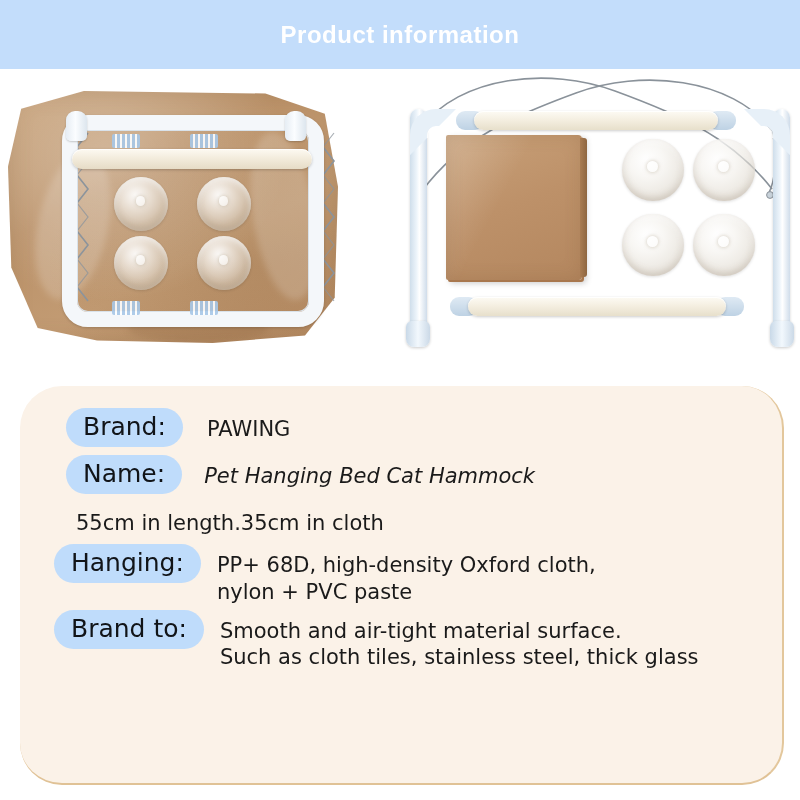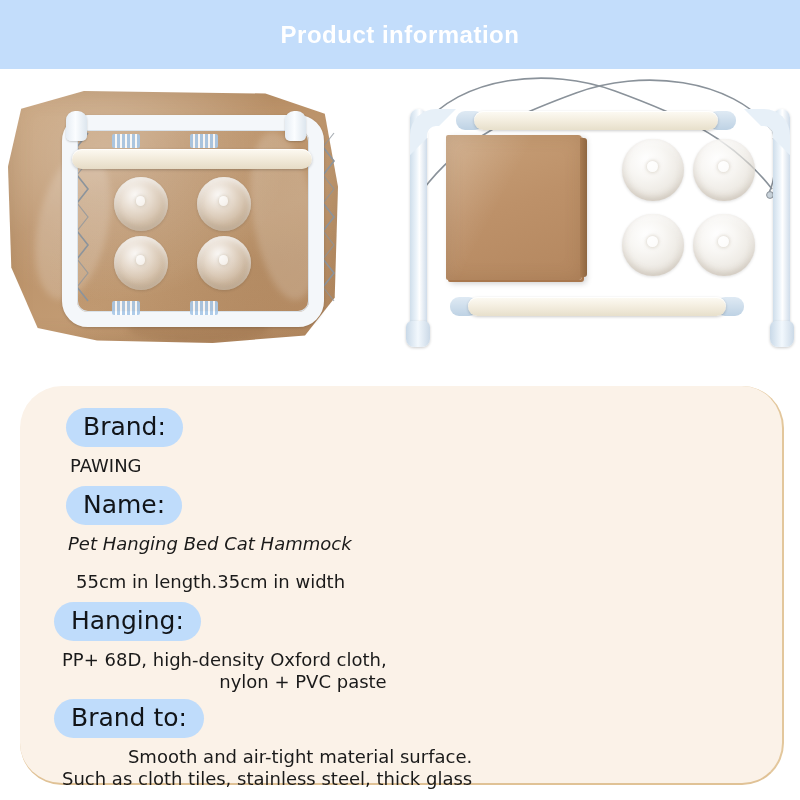--- a/index.html
+++ b/index.html
@@ -223,48 +223,46 @@
     border-radius: 42px;
     border-right: 2px solid #e3c79c;
     border-bottom: 2px solid #e0c296;
     padding: 22px 26px 14px 26px;
   }
   .spec-list { display: flex; flex-direction: column; }
   .spec-row {
     display: flex;
     align-items: flex-start;
     margin-bottom: 8px;
-    flex-direction: column;
   }
   .spec-row.tall { margin-bottom: 5px; }
   .pill-col {
     flex: 0 0 auto;
     display: flex;
     justify-content: flex-start;
     min-width: 0;
   }
   .pill {
     display: inline-block;
     background: #bfdcfb;
     color: #111418;
     border-radius: 999px;
     padding: 5px 17px 6px 17px;
     font-size: 25px;
     line-height: 1.12;
     white-space: nowrap;
     font-family: "DejaVu Sans", sans-serif;
   }
   .spec-value {
-    font-size: 18px;
+    font-size: 21px;
     color: #1a1a1a;
     line-height: 1.25;
     padding-top: 8px;
     white-space: pre-line;
     font-family: "DejaVu Sans", sans-serif;
-    text-align: right;
   }
   .r-brand .pill   { margin-left: 20px; }
   .r-brand .spec-value  { margin-left: 24px; }
   .r-name  .pill   { margin-left: 20px; }
   .r-name  .spec-value   { margin-left: 22px; font-style: italic; }
   .r-size  .pill   { margin-left: 32px; }
   .r-size  .spec-value   { margin-left: 30px; }
   .r-load  .pill   { margin-left: 8px; }
   .r-load  .spec-value   { margin-left: 28px; }
   .r-material .pill{ margin-left: 8px; }
@@ -360,21 +358,21 @@
     </div>
 
     <div class="spec-row r-name">
       <div class="pill-col">
         <span class="pill">Name:</span>
       </div>
       <div class="spec-value">Pet Hanging Bed Cat Hammock</div>
     </div>
 
     <div class="spec-row r-size">
-      <div class="spec-value">55cm in length.35cm in width</div>
+      <div class="spec-value">55cm in length.35cm in cloth</div>
     </div>
 
 
     <div class="spec-row r-material tall">
       <div class="pill-col">
         <span class="pill">Hanging:</span>
       </div>
       <div class="spec-value">PP+ 68D, high-density Oxford cloth,
 nylon + PVC paste</div>
     </div>

